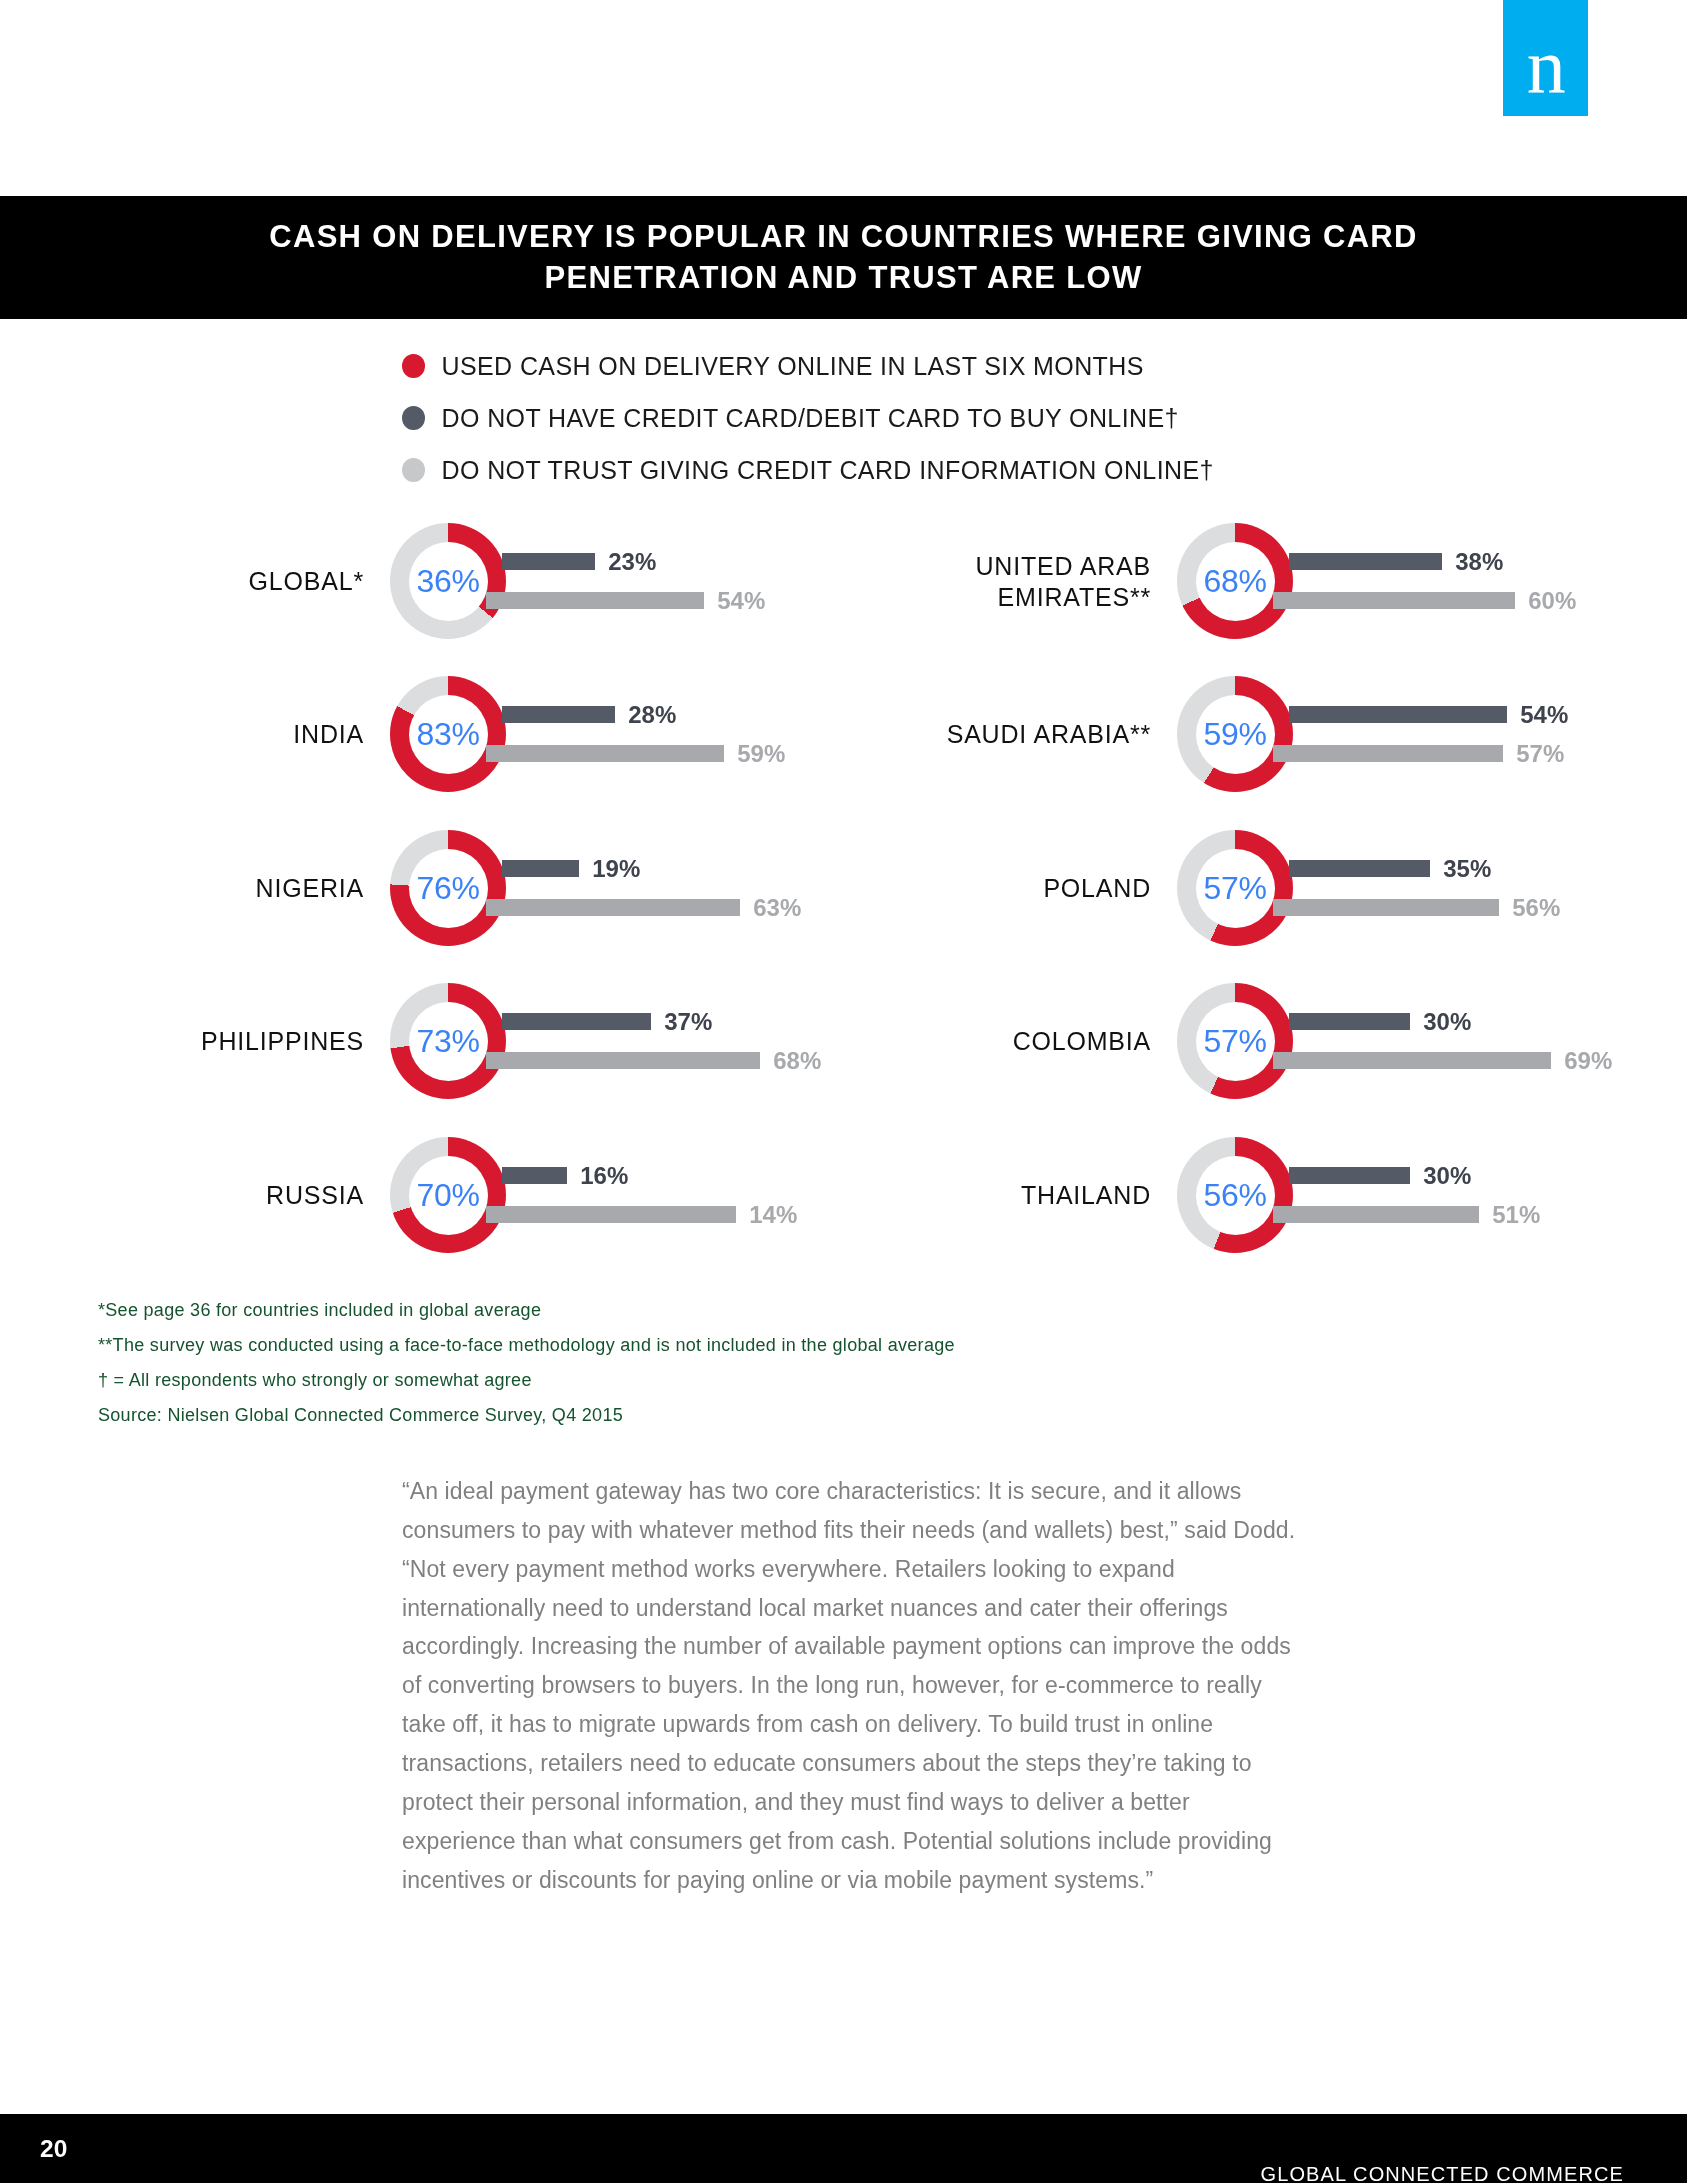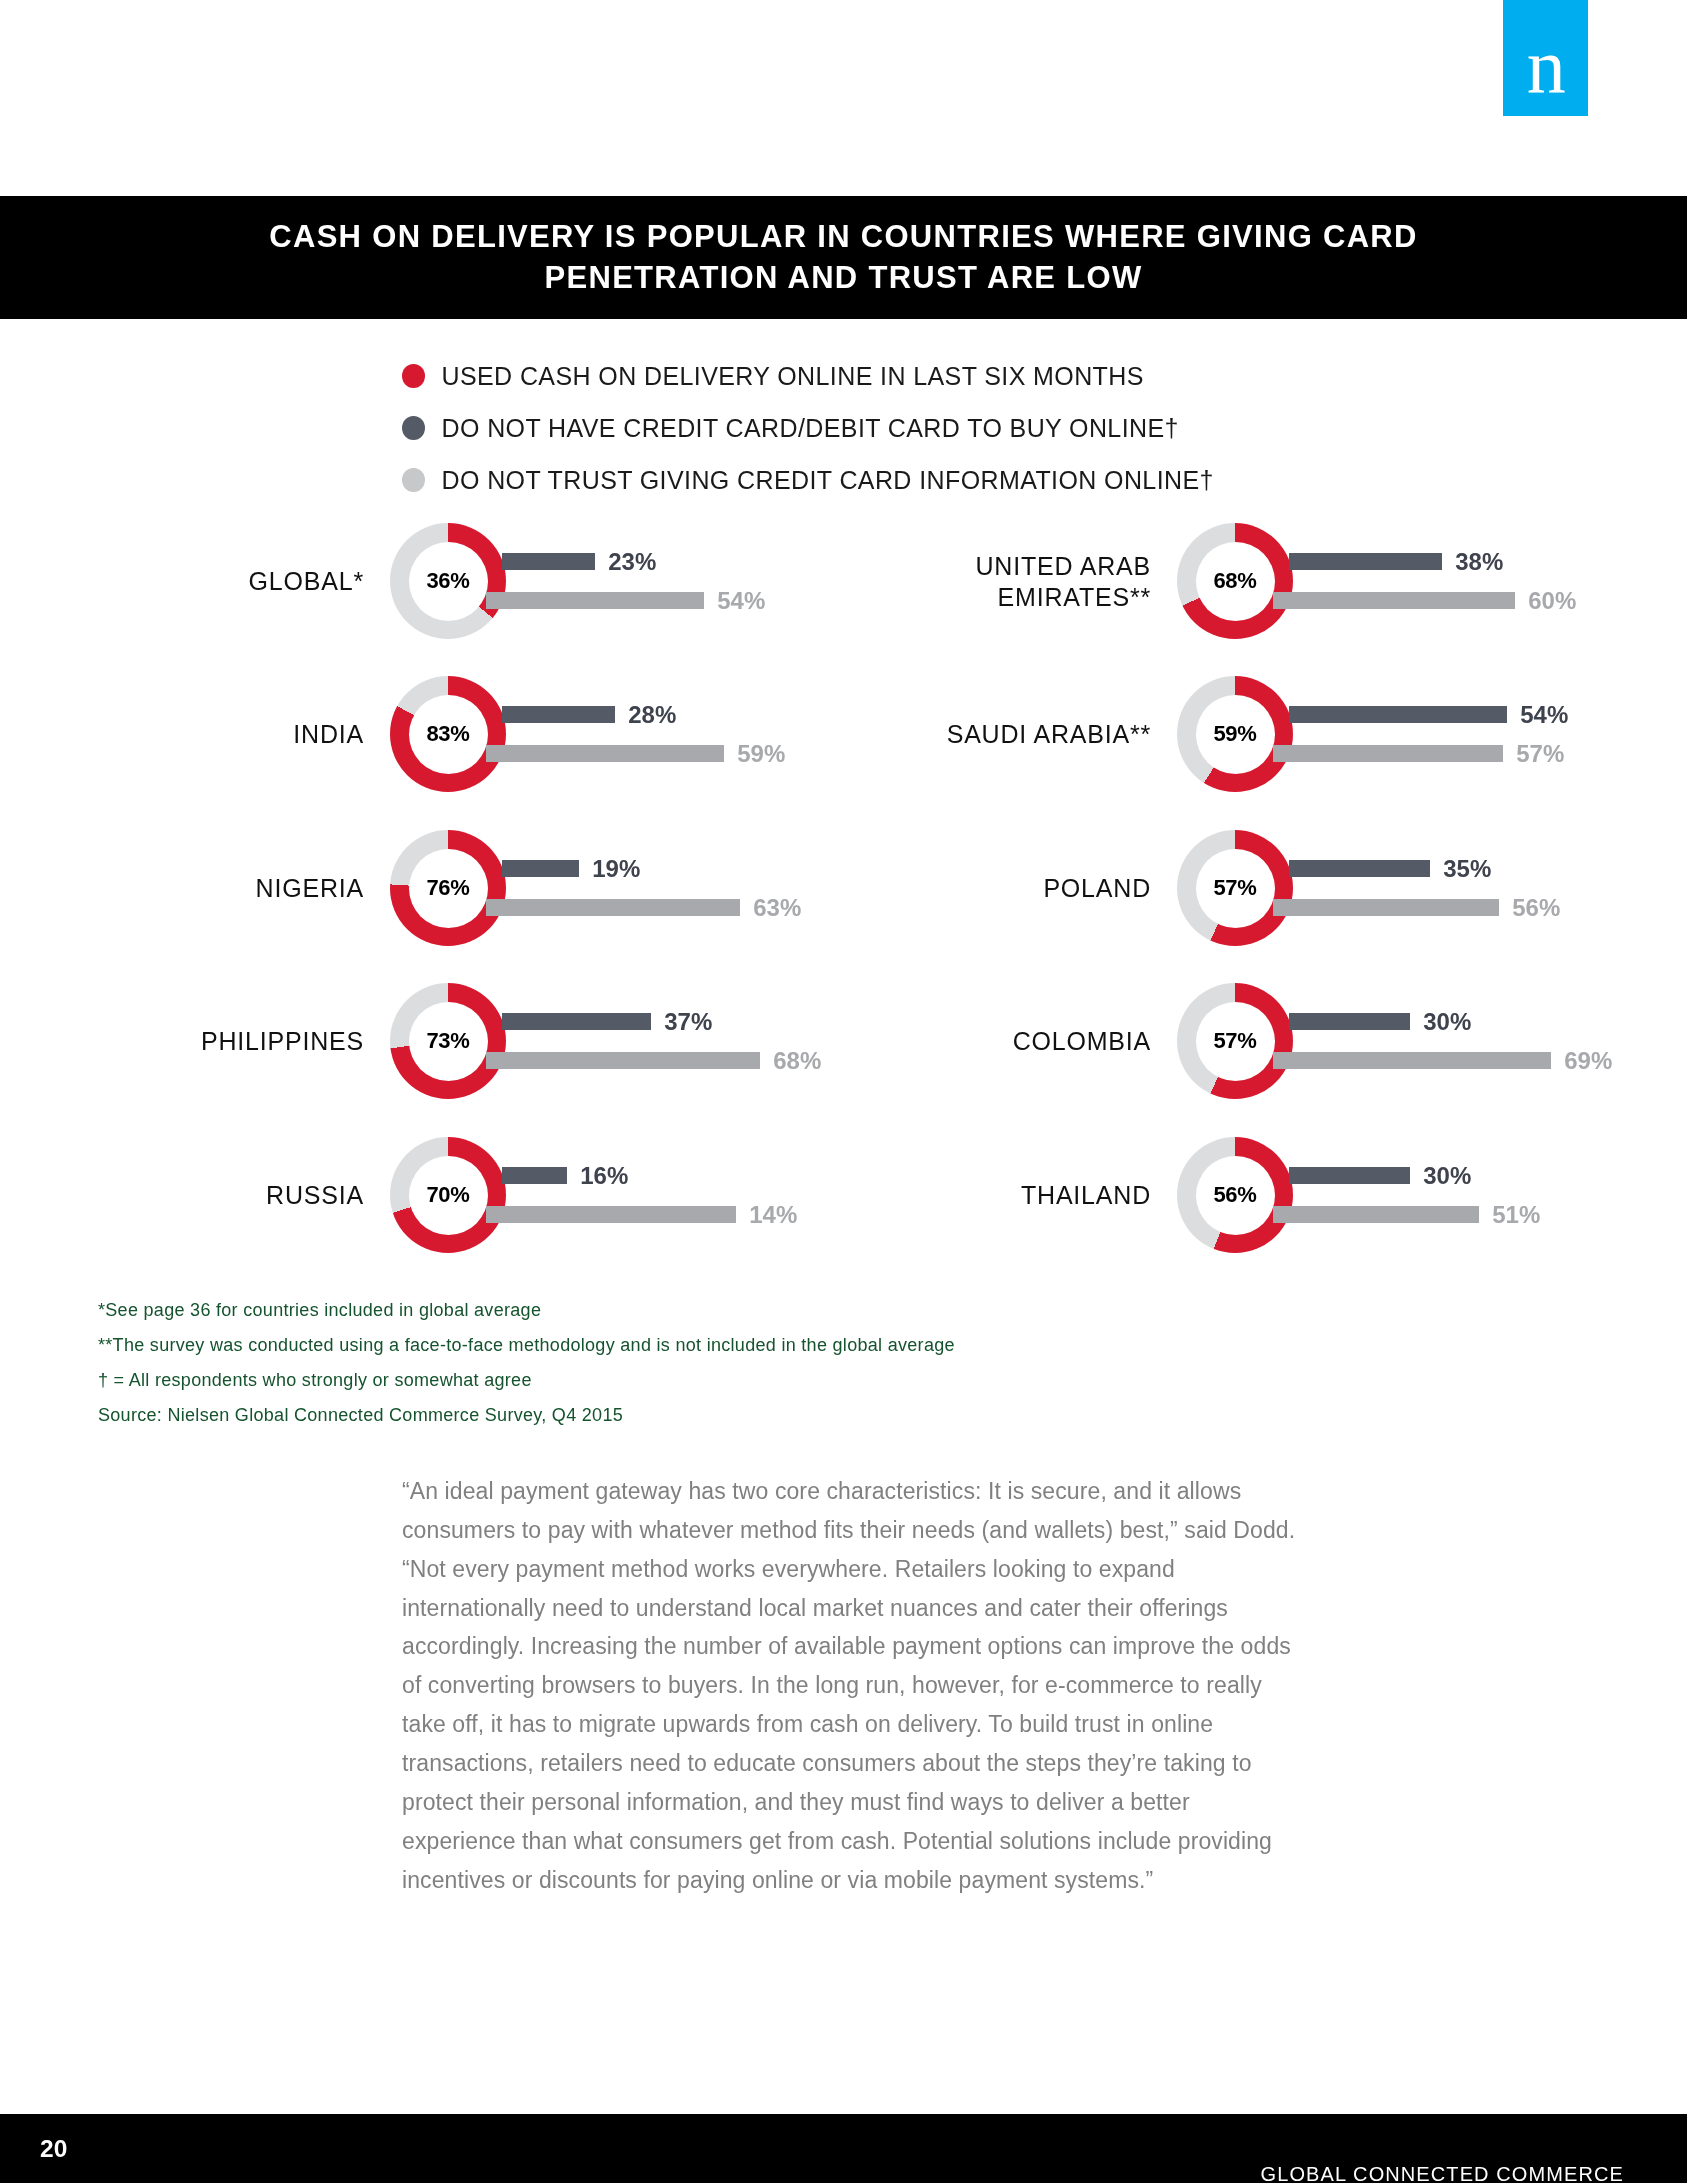--- a/index.html
+++ b/index.html
@@ -57,21 +57,21 @@
     letter-spacing: 1.3px;
     text-align: center;
     line-height: 1.32;
     width: 1363px;
   }
 
   
   .legend {
     position: absolute;
     left: 402px;
-    top: 350px;
+    top: 340px;
     width: 926px;
   }
   .legend-row {
     display: flex;
     align-items: center;
     height: 52px;
   }
   .legend-dot {
     width: 22.5px;
     height: 24px;
@@ -139,23 +139,23 @@
     top: 18.5px;
     width: 79px;
     height: 79px;
     background: #ffffff;
     border-radius: 50%;
     display: flex;
     align-items: center;
     justify-content: center;
   }
   .donut-value {
-    font-size: 22px;
-    font-weight: 700;
-    color: #000000;
+    font-size: 32px;
+    font-weight: 400;
+    color: #3b82f6;
     letter-spacing: -0.3px;
   }
 
   
   .bars {
     position: absolute;
     top: 0;
     height: 116px;
   }
   .bar-row {

